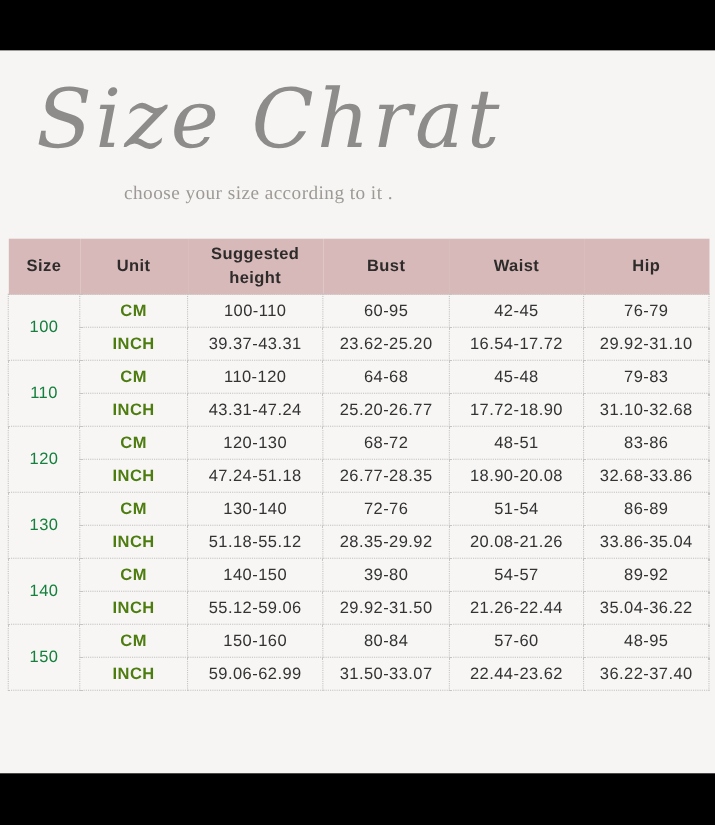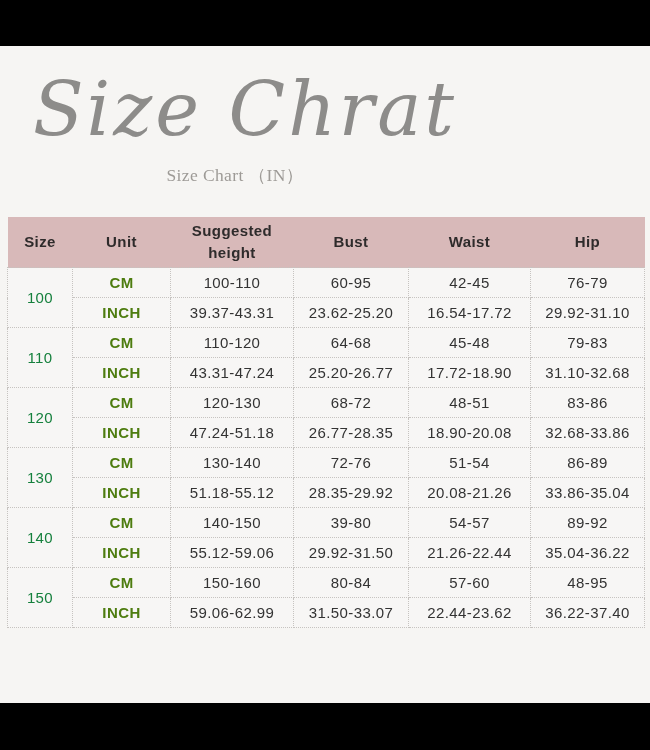--- a/index.html
+++ b/index.html
@@ -82,21 +82,21 @@
 </head>
 <body>
 
 <div class="bar bar-top"></div>
 
 <div class="content">
 
   <div class="title">Size Chrat</div>
 
   <div class="notice">
-    <div>Size Chart （IN）</div>
+    <div>choose your size according to it .</div>
   </div>
 
   <table class="size-table">
     <colgroup>
       <col class="col-size">
         <col class="col-unit">
         <col class="col-height">
       <col class="col-bust">
         <col class="col-waist">
         <col class="col-hip">

